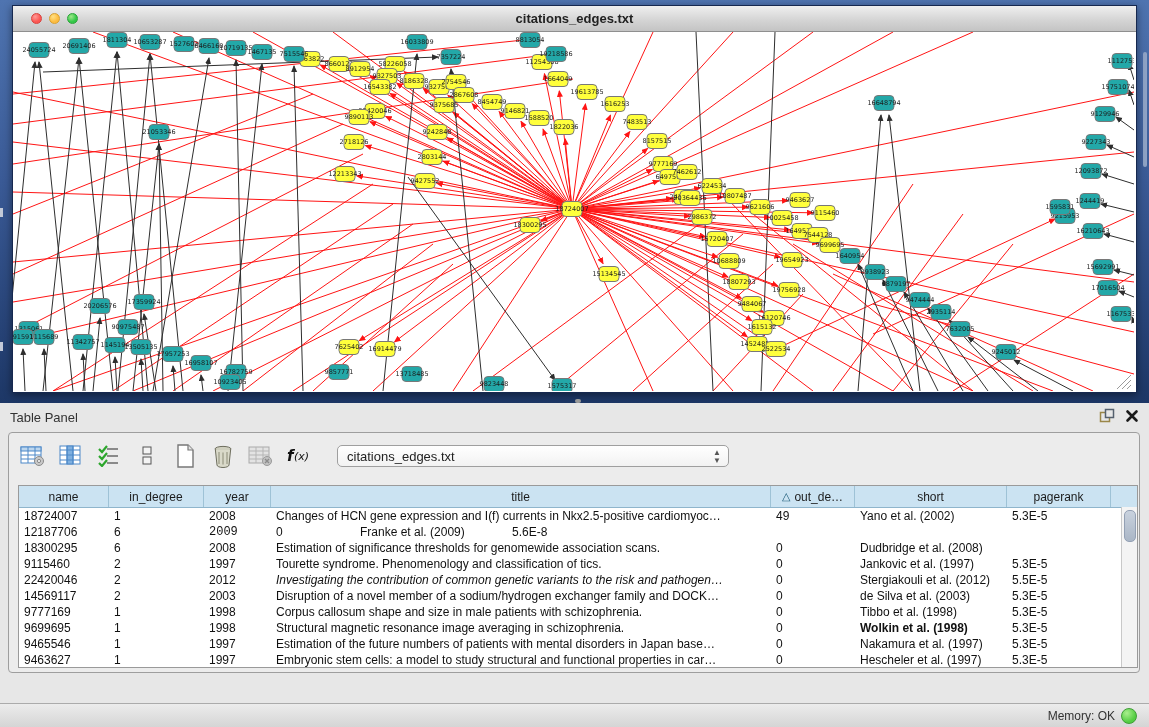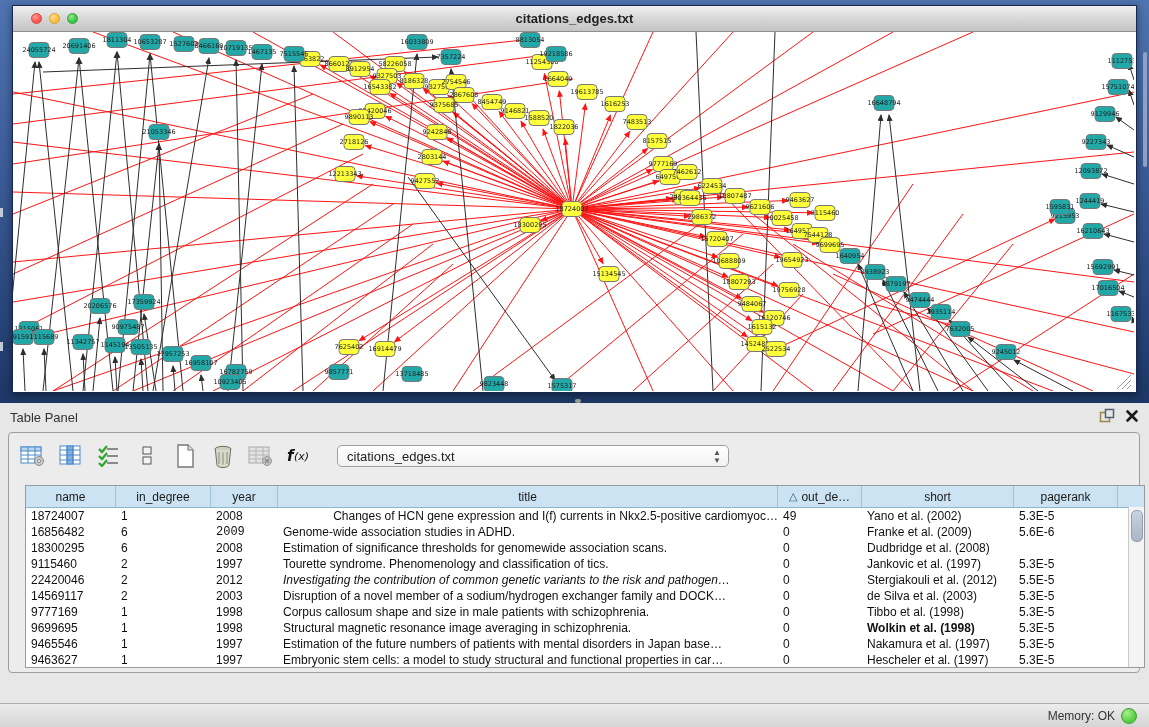--- a/index.html
+++ b/index.html
@@ -29,21 +29,21 @@
   .tp-icons{position:absolute;right:10px;top:5px;display:flex;gap:10px;align-items:center;}
   .inner-box{position:absolute;left:8px;top:29px;width:1132px;height:241px;
              border:1px solid #9e9e9e;border-radius:4px;background:#ececec;box-sizing:border-box;}
   .toolbar{height:46px;display:flex;align-items:center;padding-left:10px;gap:10px;}
   .tool-btn{width:28px;height:28px;display:flex;align-items:center;justify-content:center;}
   .combo{margin-left:14px;width:392px;height:22px;border:1px solid #9f9f9f;border-radius:5px;
          background:linear-gradient(180deg,#ffffff,#f2f2f2);display:flex;align-items:center;
          font-size:13px;color:#222;padding-left:9px;box-sizing:border-box;position:relative;}
   .combo .arrows{position:absolute;right:7px;top:3px;font-size:8px;line-height:8px;color:#555;text-align:center;}
   
-  .grid{position:absolute;left:16px;top:52px;width:1120px;height:183px;background:#fff;
+  .grid{position:absolute;left:9px;top:52px;width:1120px;height:183px;background:#fff;
         border:1px solid #9a9a9a;box-sizing:border-box;overflow:hidden;}
   .hdr-row{display:flex;height:21px;background:#cbe3f2;border-bottom:1px solid #8fb5cc;}
   .hdr-cell{box-sizing:border-box;border-right:1px solid #9ec2d6;font-size:12px;color:#1b1b1b;
             display:flex;align-items:center;justify-content:center;overflow:hidden;white-space:nowrap;}
   .hdr-cell .sort{color:#1c5a78;margin-right:4px;font-size:11px;}
   .t-row{display:flex;height:16px;}
   .t-cell{box-sizing:border-box;font-size:12px;color:#111;padding:1px 0 0 5px;
           overflow:hidden;white-space:nowrap;}
   .vscroll{position:absolute;right:0;top:21px;bottom:0;width:15px;background:#f4f4f4;border-left:1px solid #c9c9c9;}
   .vthumb{position:absolute;left:2px;top:3px;width:10px;height:30px;border-radius:5px;
@@ -800,33 +800,32 @@
           </div>
           <div class="hdr-cell" style="width: 104px; text-align: right;">
             <span>pagerank</span>
           </div>
         </div>
       <div id="tbody">
           <div class="t-row">
             <div class="t-cell" style="width: 90px;">18724007</div>
             <div class="t-cell" style="width: 95px;">1</div>
             <div class="t-cell" style="width: 67px;">2008</div>
-            <div class="t-cell" style="width: 500px; text-align: right;">Changes of HCN gene expression and I(f) currents in Nkx2.5-positive cardiomyoc…</div>
+            <div class="t-cell" style="width: 500px;">Changes of HCN gene expression and I(f) currents in Nkx2.5-positive cardiomyoc…</div>
             <div class="t-cell" style="width: 84px;">49</div>
             <div class="t-cell" style="width: 152px;">Yano et al. (2002)</div>
             <div class="t-cell" style="width: 104px;">5.3E-5</div>
           </div>
           <div class="t-row">
-            <div class="t-cell" style="width: 90px;">16856482</div>
+            <div class="t-cell" style="width: 90px;">12187706</div>
             <div class="t-cell" style="width: 95px;">6</div>
             <div class="t-cell" style="width: 67px; font-family: Liberation Mono, monospace;">2009</div>
-            <div class="t-cell" style="width: 500px;">Genome-wide association studies in ADHD.</div>
             <div class="t-cell" style="width: 84px;">0</div>
             <div class="t-cell" style="width: 152px;">Franke et al. (2009)</div>
-            <div class="t-cell" style="width: 104px;">5.6E-6</div>
+            <div class="t-cell" style="width: 104px;">5.6E-8</div>
           </div>
           <div class="t-row">
             <div class="t-cell" style="width: 90px;">18300295</div>
             <div class="t-cell" style="width: 95px;">6</div>
             <div class="t-cell" style="width: 67px;">2008</div>
             <div class="t-cell" style="width: 500px;">Estimation of significance thresholds for genomewide association scans.</div>
             <div class="t-cell" style="width: 84px;">0</div>
             <div class="t-cell" style="width: 152px;">Dudbridge et al. (2008)</div>
             <div class="t-cell" style="width: 104px; margin-top: 13px;">5.9E-5</div>
           </div>

